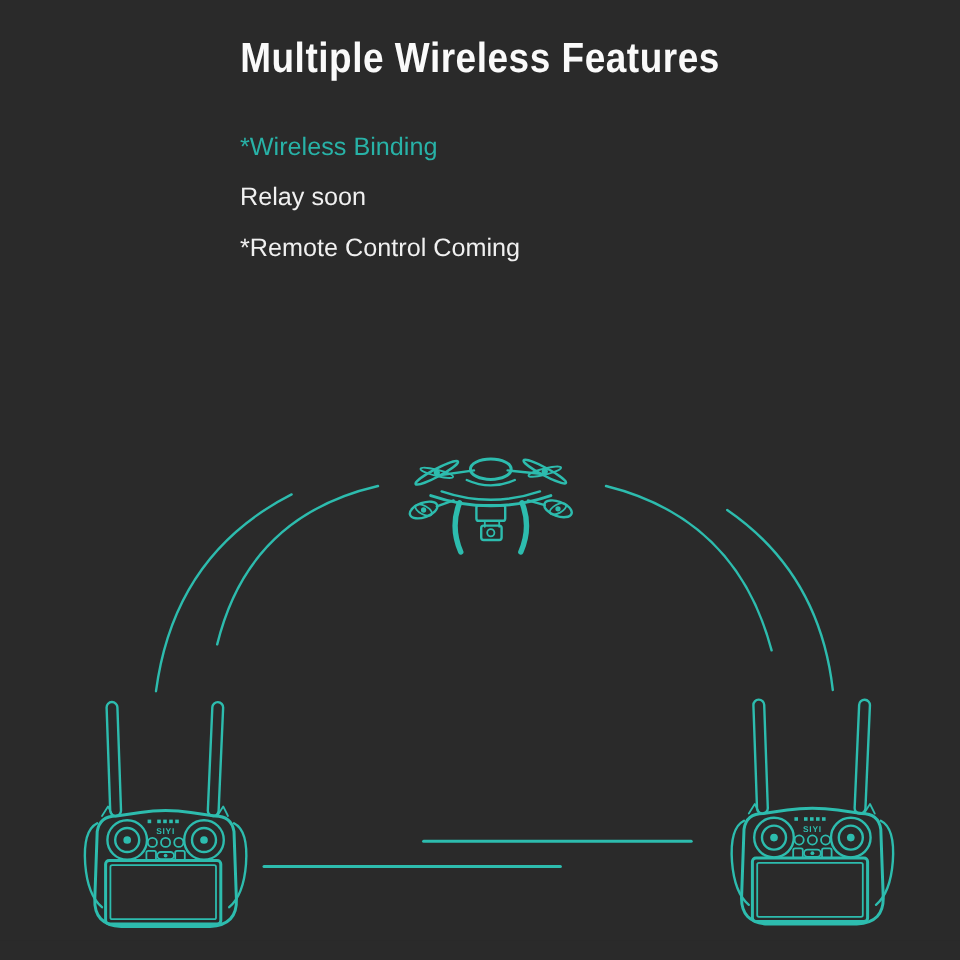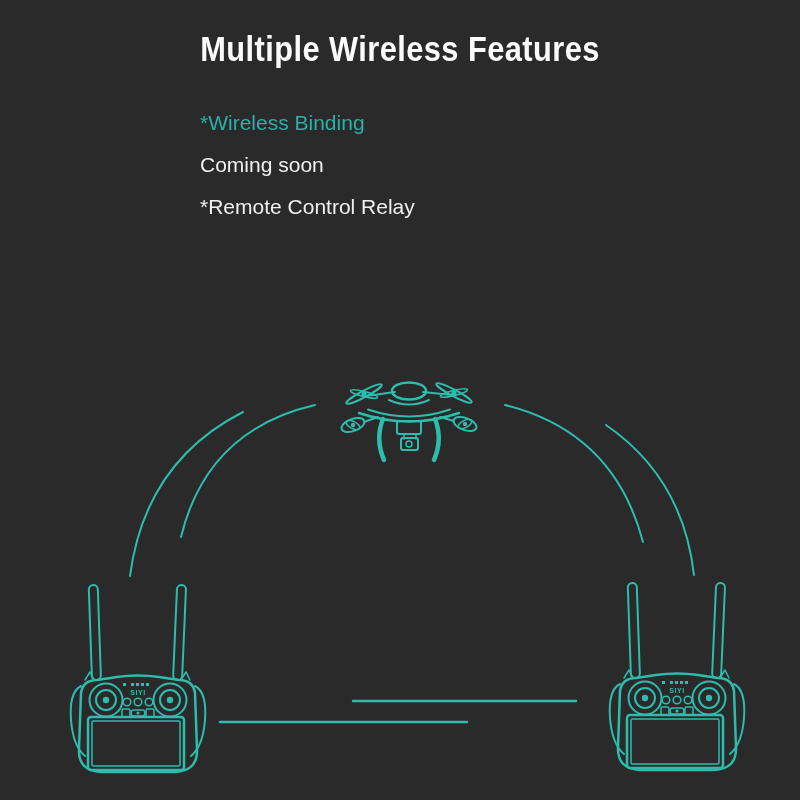--- a/index.html
+++ b/index.html
@@ -40,22 +40,22 @@
 </style>
 </head>
 <body>
 
 <div class="stage">
 
   <h1 class="page-title">Multiple Wireless Features</h1>
 
   <ul class="features">
     <li class="accent">*Wireless Binding</li>
-    <li>Coming soon</li>
-    <li>*Remote Control Relay</li>
+    <li>Relay soon</li>
+    <li>*Remote Control Coming</li>
   </ul>
 
   <svg class="diagram" width="800" height="800" viewBox="0 0 800 800" xmlns="http://www.w3.org/2000/svg">
 
     <defs>
 
       <g id="controller">
 
         <rect class="stroke" x="19" y="2" width="9" height="95" rx="4.5" transform="rotate(-2 23.5 97)"></rect>
         <rect class="stroke" x="100" y="2" width="9" height="95" rx="4.5" transform="rotate(2.5 104.5 97)"></rect>

